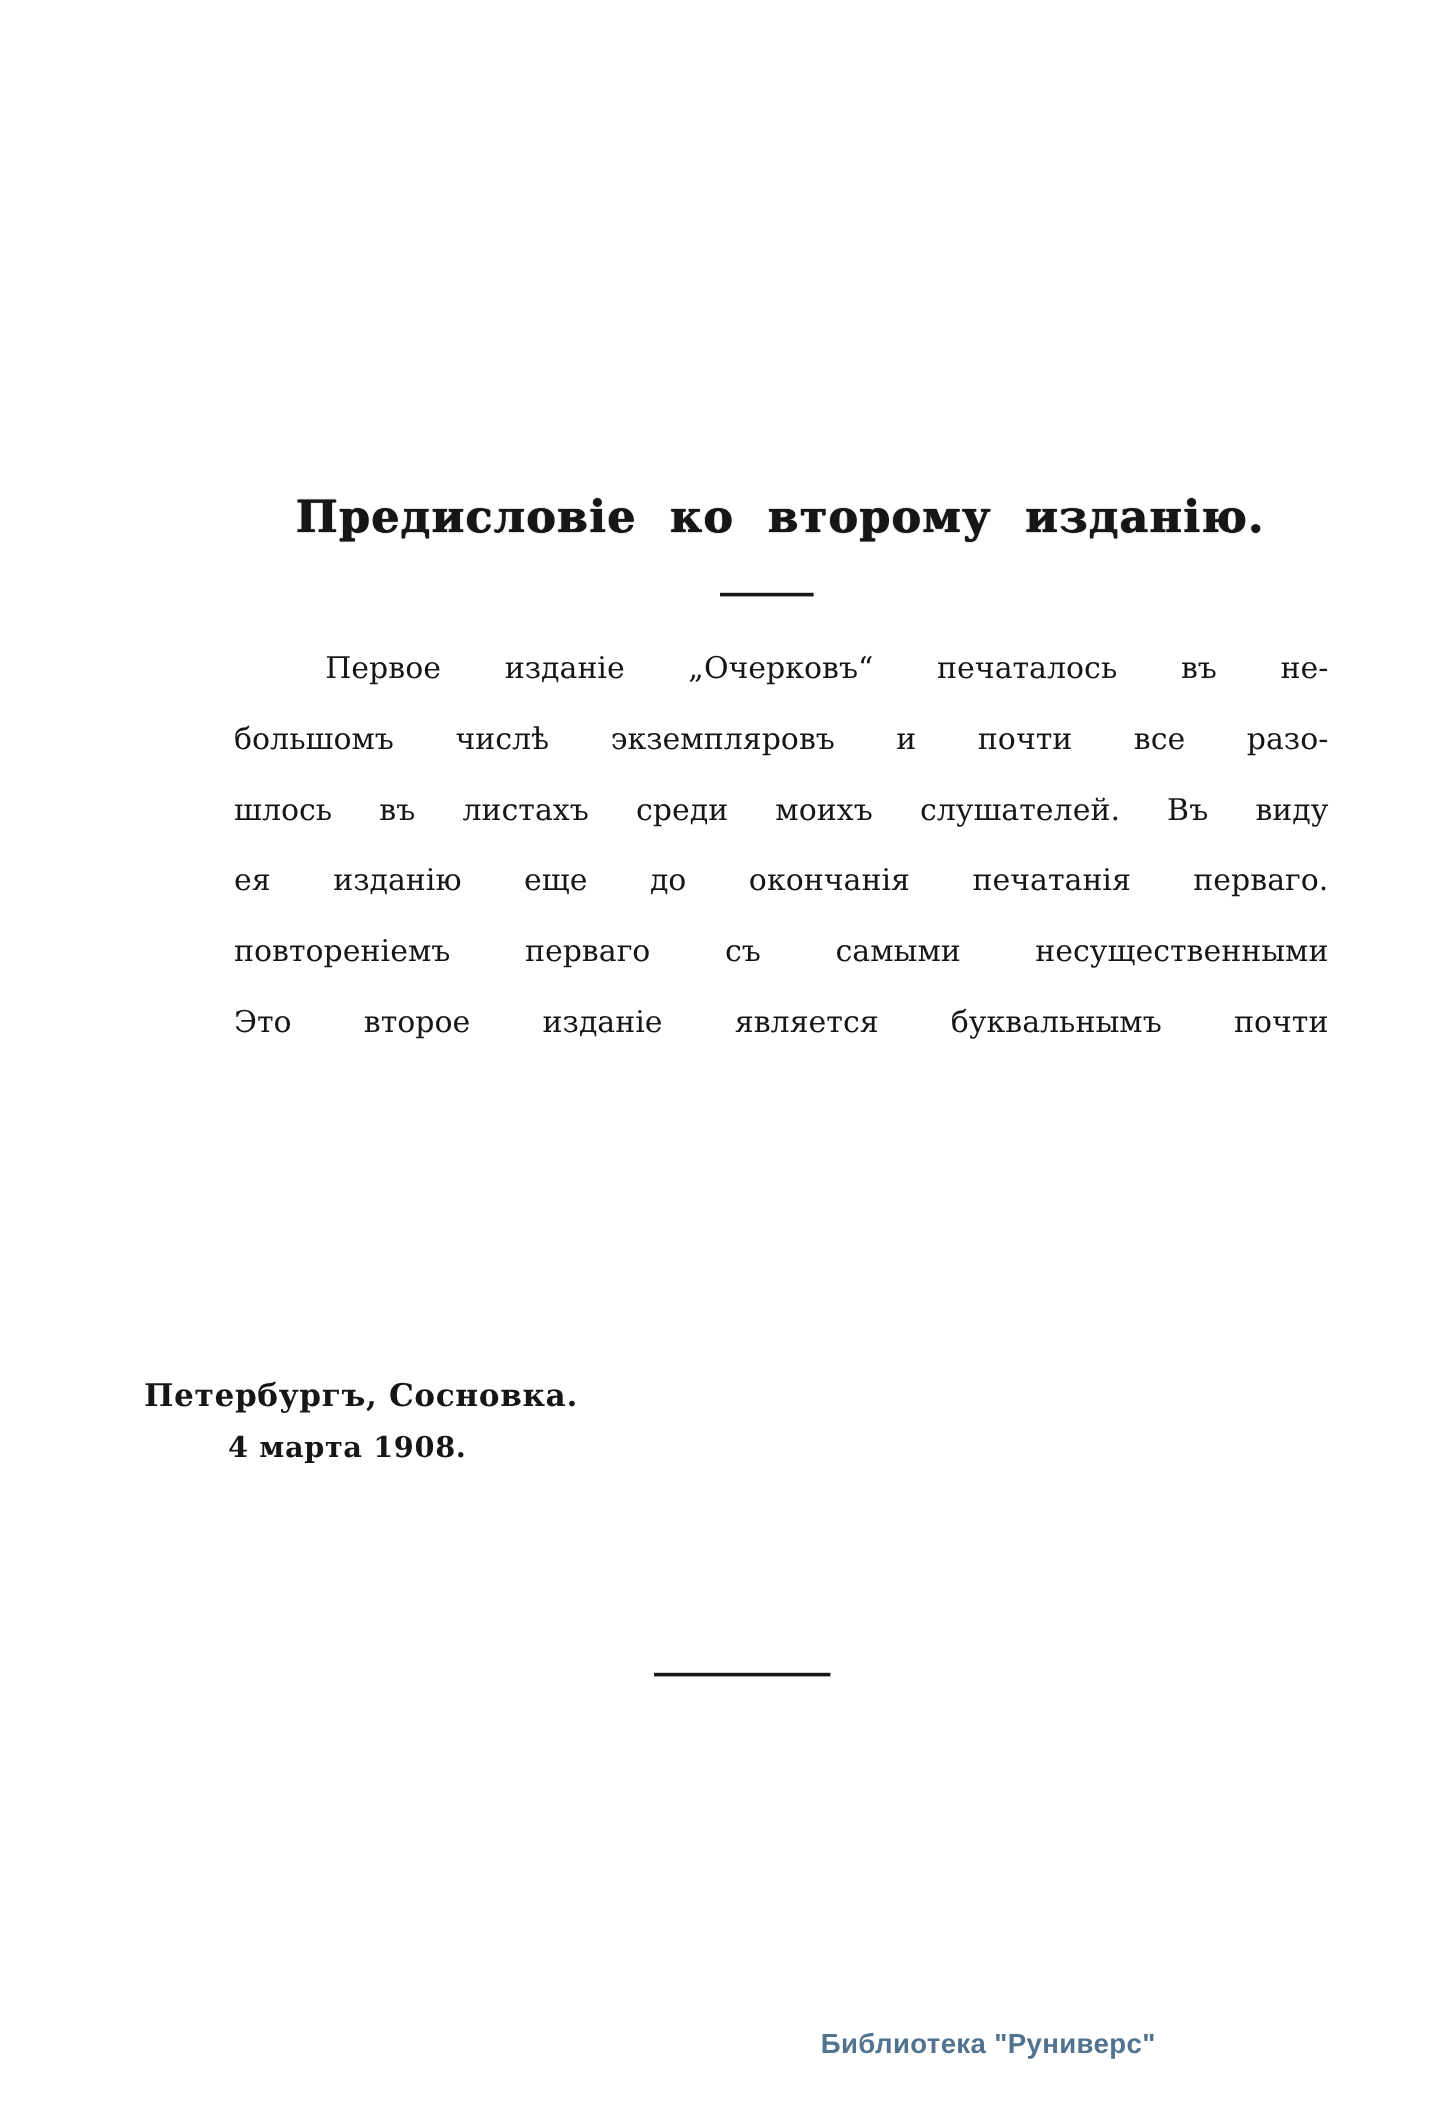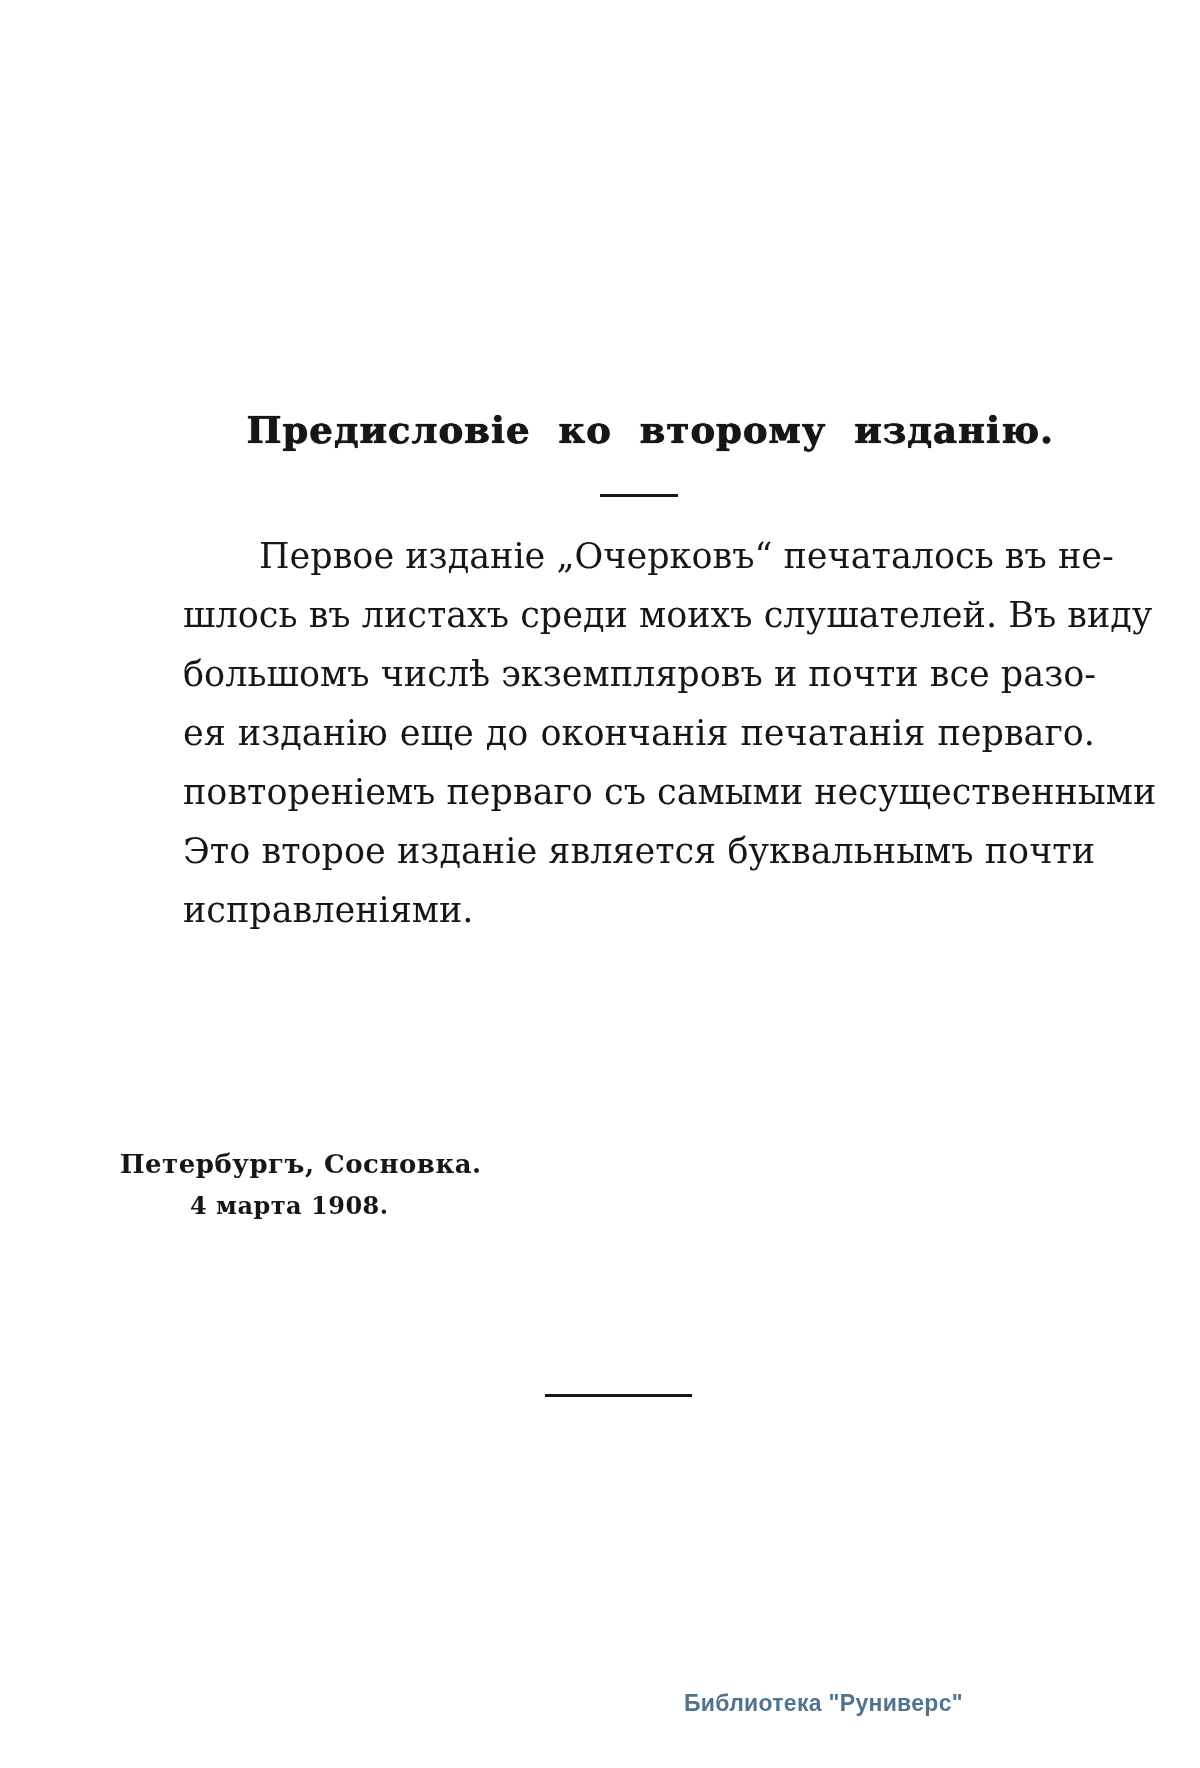--- a/index.html
+++ b/index.html
@@ -40,23 +40,23 @@
     position: absolute;
     top: 494px;
     left: 600px;
     width: 78px;
     height: 3px;
     background: var(--ink);
   }
   .paragraph {
     position: absolute;
     top: 527px;
-    left: 183px;
+    left: 195px;
     width: 912px;
-    font-size: 35px;
+    font-size: 25px;
     line-height: 59px;
     color: var(--ink);
   }
   .para-line {
     text-align: justify;
     text-align-last: justify;
     white-space: nowrap;
   }
   .para-line.indent {
     padding-left: 76px;
@@ -102,26 +102,25 @@
 <body>
 
 <div class="page">
 
   <h1 class="title">Предисловіе ко второму изданію.</h1>
 
   <div class="rule-small"></div>
 
   <div class="paragraph">
     <div class="para-line indent">Первое изданіе „Очерковъ“ печаталось въ не-</div>
+    <div class="para-line">большомъ числѣ экземпляровъ и почти все разо-</div>
     <div class="para-line">шлось въ листахъ среди моихъ слушателей. Въ виду</div>
-    <div class="para-line">большомъ числѣ экземпляровъ и почти все разо-</div>
     <div class="para-line">ея изданію еще до окончанія печатанія перваго.</div>
     <div class="para-line">повтореніемъ перваго съ самыми несущественными</div>
     <div class="para-line">Это второе изданіе является буквальнымъ почти</div>
-    <div class="para-line last">исправленіями.</div>
   </div>
 
   <div class="signature">
     <div class="place">Петербургъ, Сосновка.</div>
     <div class="date">4 марта 1908.</div>
   </div>
 
   <div class="rule-bottom"></div>
 
   <div class="watermark">Библиотека "Руниверс"</div>

